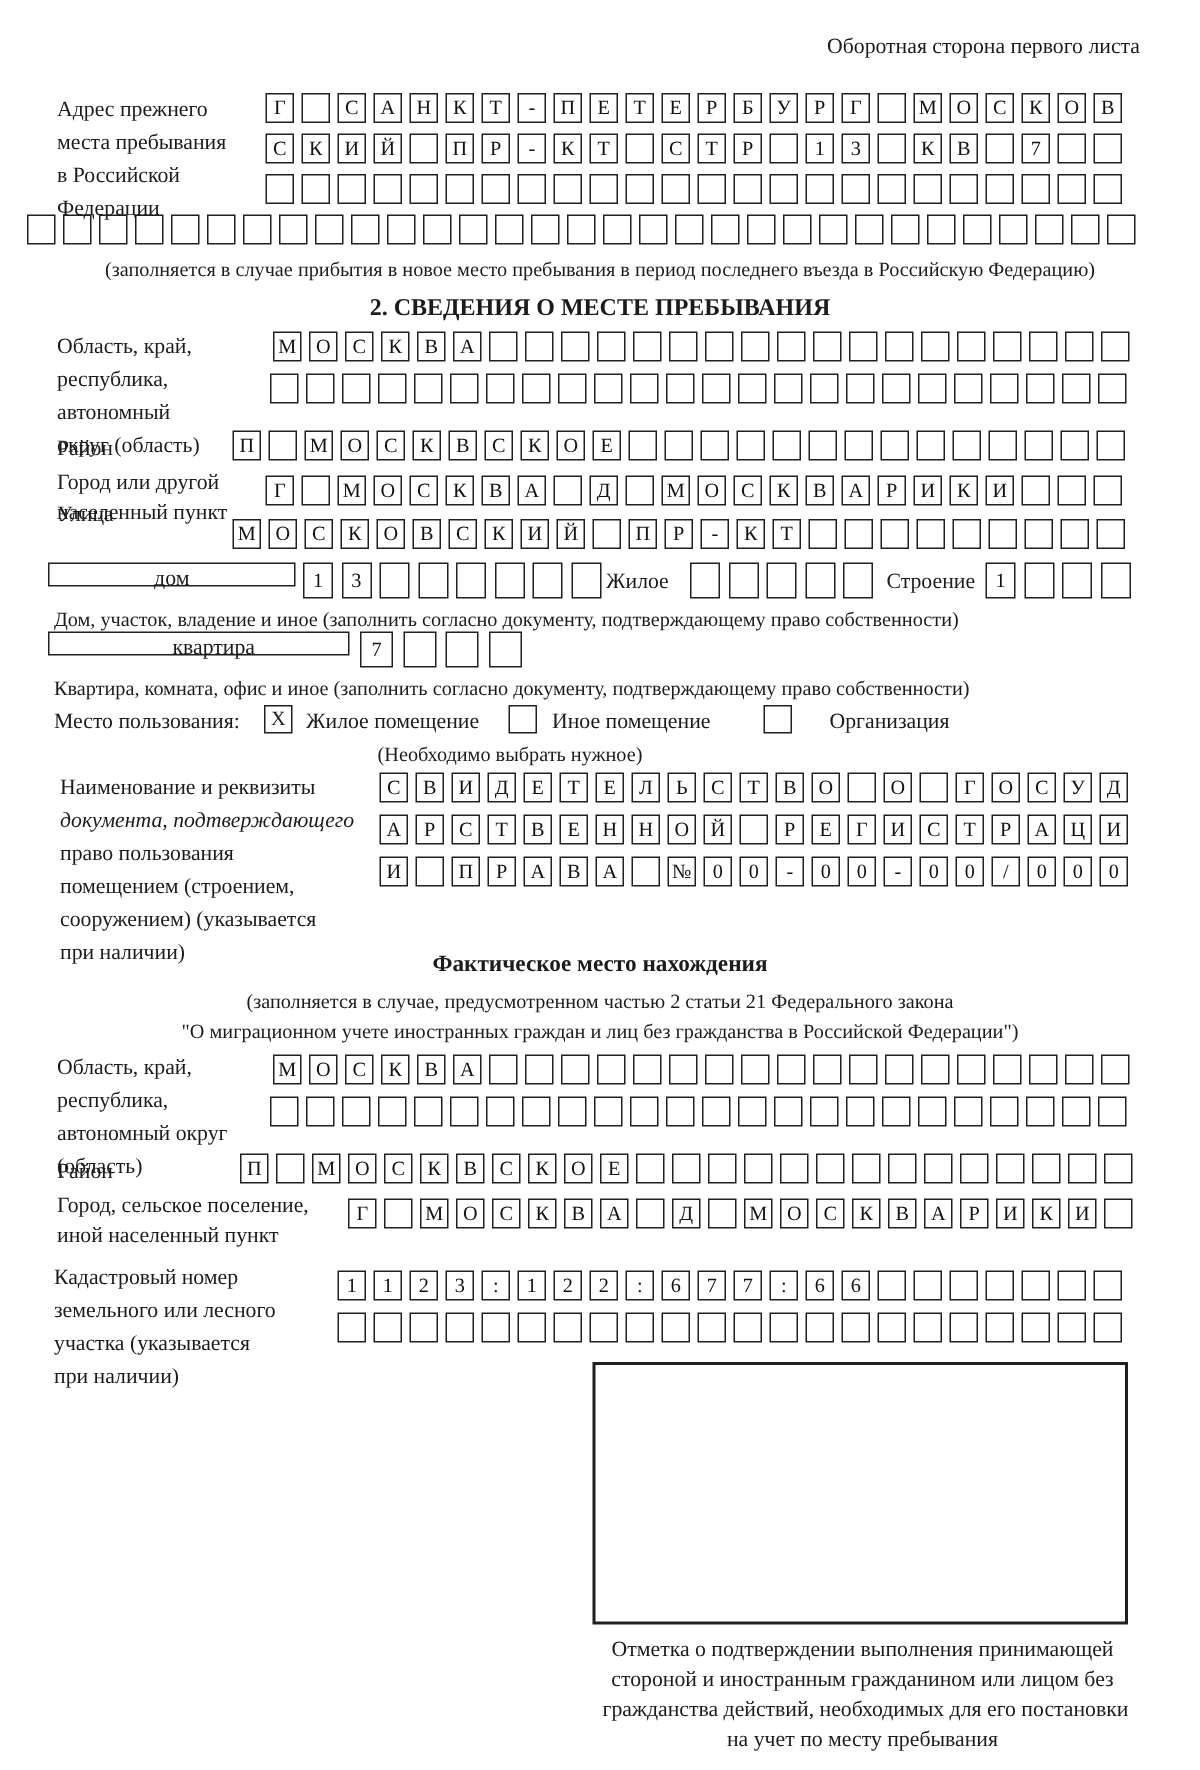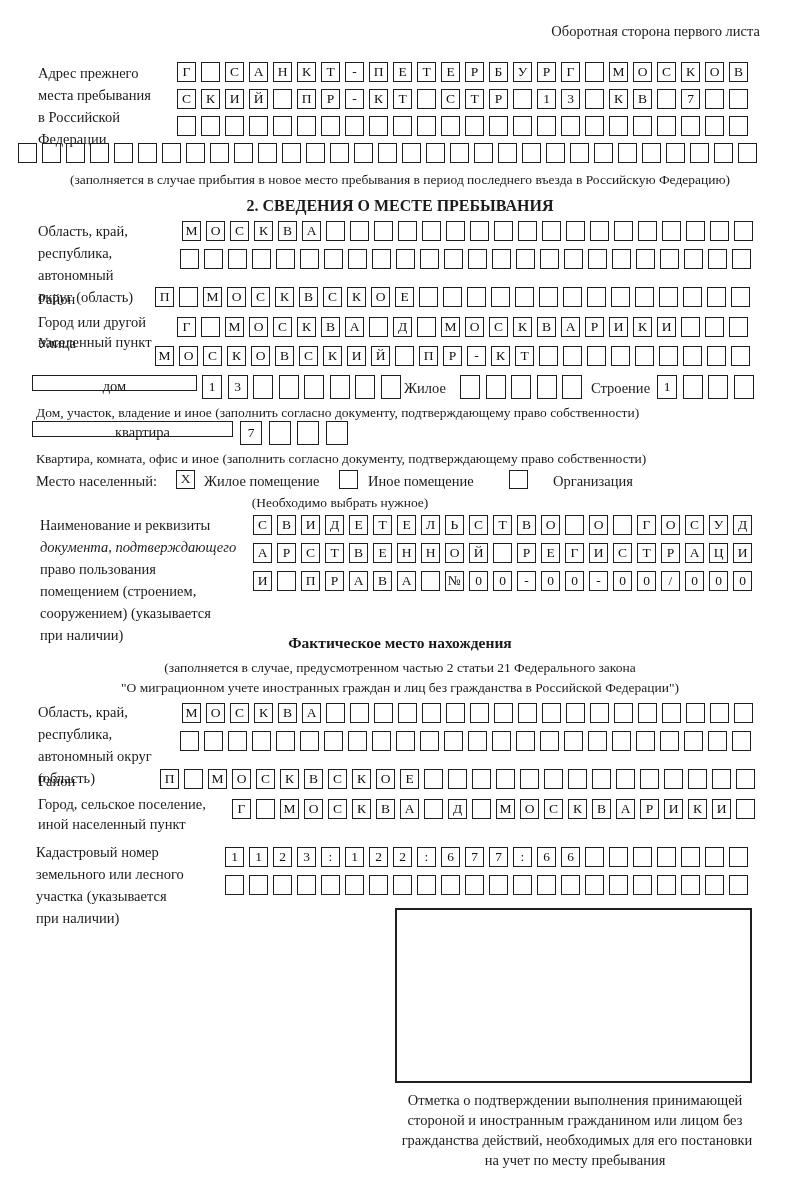--- a/index.html
+++ b/index.html
@@ -73,21 +73,21 @@
   <div class="abs t" style="left:404px;top:377px;">Жилое</div>
   <div class="cellrow lg" style="left:460px;top:375px;"><span class="cell"></span><span class="cell"></span><span class="cell"></span><span class="cell"></span><span class="cell"></span></div>
   <div class="abs t" style="left:591px;top:377px;">Строение</div>
   <div class="cellrow lg" style="left:657px;top:375px;"><span class="cell">1</span><span class="cell"></span><span class="cell"></span><span class="cell"></span></div>
   <div class="abs t13" style="left:36px;top:404px;">Дом, участок, владение и иное (заполнить согласно документу, подтверждающему право собственности)</div>
 
   <div class="labelbox" style="left:32px;top:421px;width:201px;padding-left:20px;">квартира</div>
   <div class="cellrow xl" style="left:240px;top:421px;"><span class="cell">7</span><span class="cell"></span><span class="cell"></span><span class="cell"></span></div>
   <div class="abs t13" style="left:36px;top:450px;">Квартира, комната, офис и иное (заполнить согласно документу, подтверждающему право собственности)</div>
 
-  <div class="abs t" style="left:36px;top:470px;">Место населенный:</div>
+  <div class="abs t" style="left:36px;top:470px;">Место пользования:</div>
   <div class="chk" style="left:176px;top:470px;">X</div>
   <div class="abs t" style="left:204px;top:470px;">Жилое помещение</div>
   <div class="chk" style="left:339px;top:470px;"></div>
   <div class="abs t" style="left:368px;top:470px;">Иное помещение</div>
   <div class="chk" style="left:509px;top:470px;"></div>
   <div class="abs t" style="left:553px;top:470px;">Организация</div>
   <div class="abs t13 center" style="left:200px;top:494px;width:280px;">(Необходимо выбрать нужное)</div>
 
   <div class="abs t" style="left:40px;top:514px;">Наименование и реквизиты</div>
   <div class="abs t" style="left:40px;top:536px;font-style:italic;">документа, подтверждающего</div>

